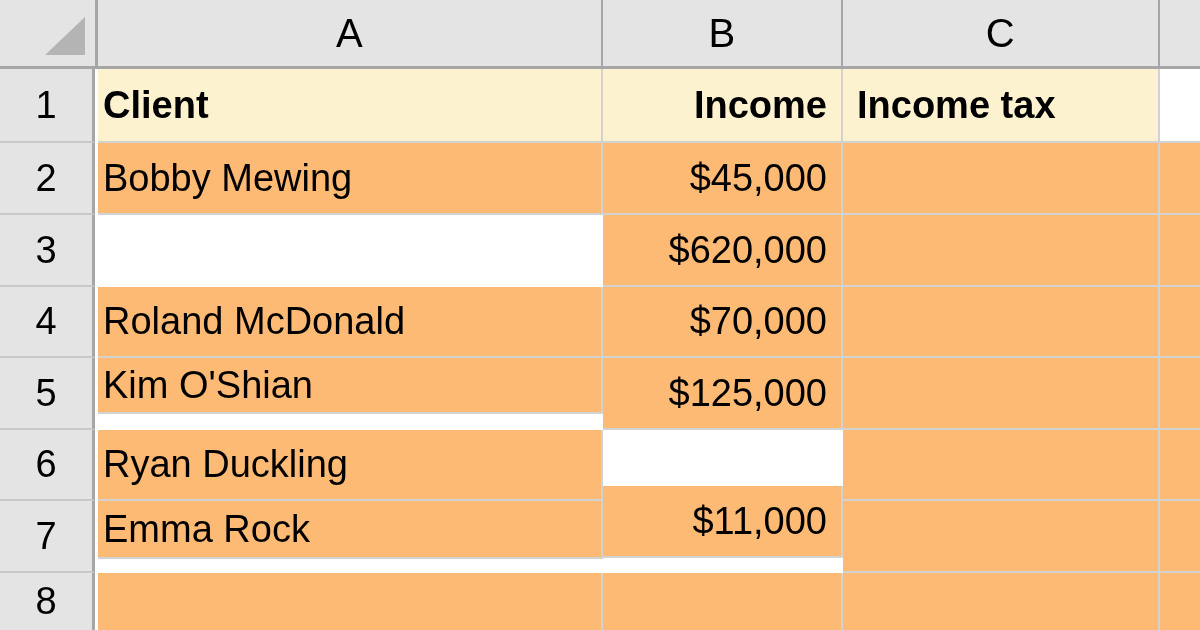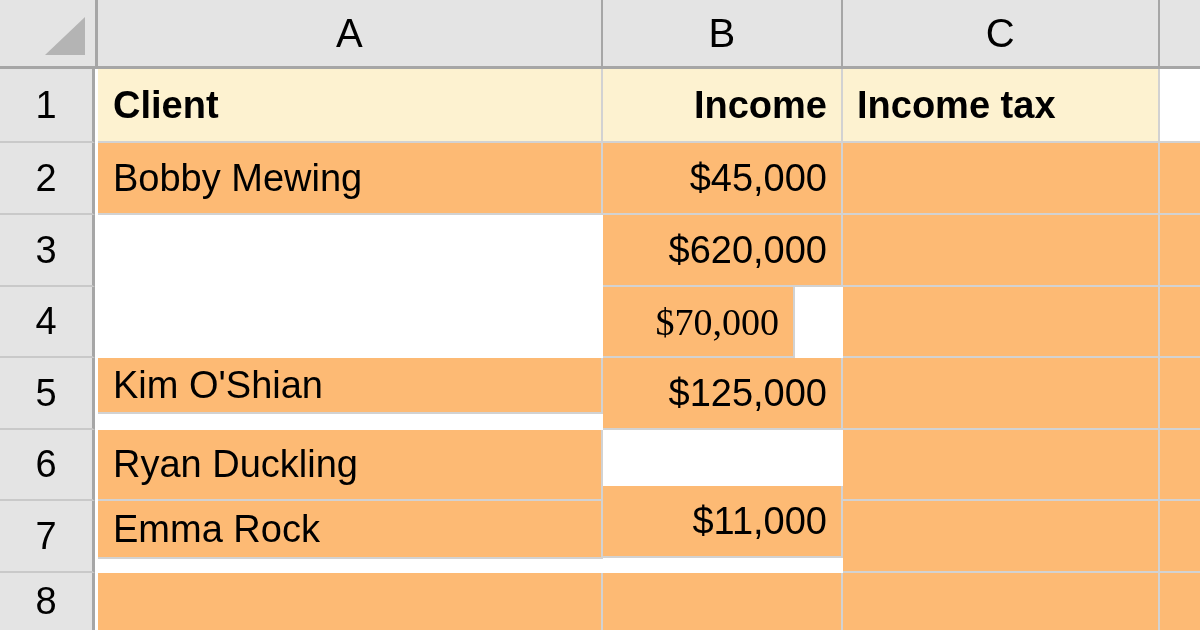--- a/index.html
+++ b/index.html
@@ -96,21 +96,21 @@
     display: flex;
     align-items: center;
     font-size: 38px;
     color: #000000;
     background: #fdba74;
     overflow: hidden;
     white-space: nowrap;
   }
   .cell.align-left {
     justify-content: flex-start;
-    padding-left: 15px;
+    padding-left: 5px;
   }
   .cell.align-right {
     justify-content: flex-end;
     padding-right: 14px;
   }
   .cell.header-cell {
     background: #fdf2d0;
     font-weight: bold;
   }
   .cell.empty-cell {
@@ -189,21 +189,24 @@
   </div>
   <div class="cell" style="left:843px; top:143px; width:317px; height:72px;"></div>
   <div class="cell" style="left:1160px; top:143px; width:40px; height:72px; border-right:none;"></div>
 
   <div class="cell align-right" style="left:603px; top:215px; width:240px; height:72px;">
     <span>$620,000</span>
   </div>
   <div class="cell" style="left:843px; top:215px; width:317px; height:72px;"></div>
   <div class="cell" style="left:1160px; top:215px; width:40px; height:72px; border-right:none;"></div>
 
-  <div class="cell align-right" style="left:603px; top:287px; width:192px; height:71px;font-family:Liberation Serif, serif;">
+  <div class="cell align-left" style="left:98px; top:287px; width:505px; height:71px;">
+    <span>Roland McDonald</span>
+  </div>
+  <div class="cell align-right" style="left:603px; top:287px; width:240px; height:71px;">
     <span>$70,000</span>
   </div>
   <div class="cell" style="left:843px; top:287px; width:317px; height:71px;"></div>
   <div class="cell" style="left:1160px; top:287px; width:40px; height:71px; border-right:none;"></div>
 
   <div class="cell align-left" style="left:98px; top:358px; width:505px; height:56px;">
     <span>Kim O'Shian</span>
   </div>
   <div class="cell align-right" style="left:603px; top:358px; width:240px; height:72px;">
     <span>$125,000</span>

